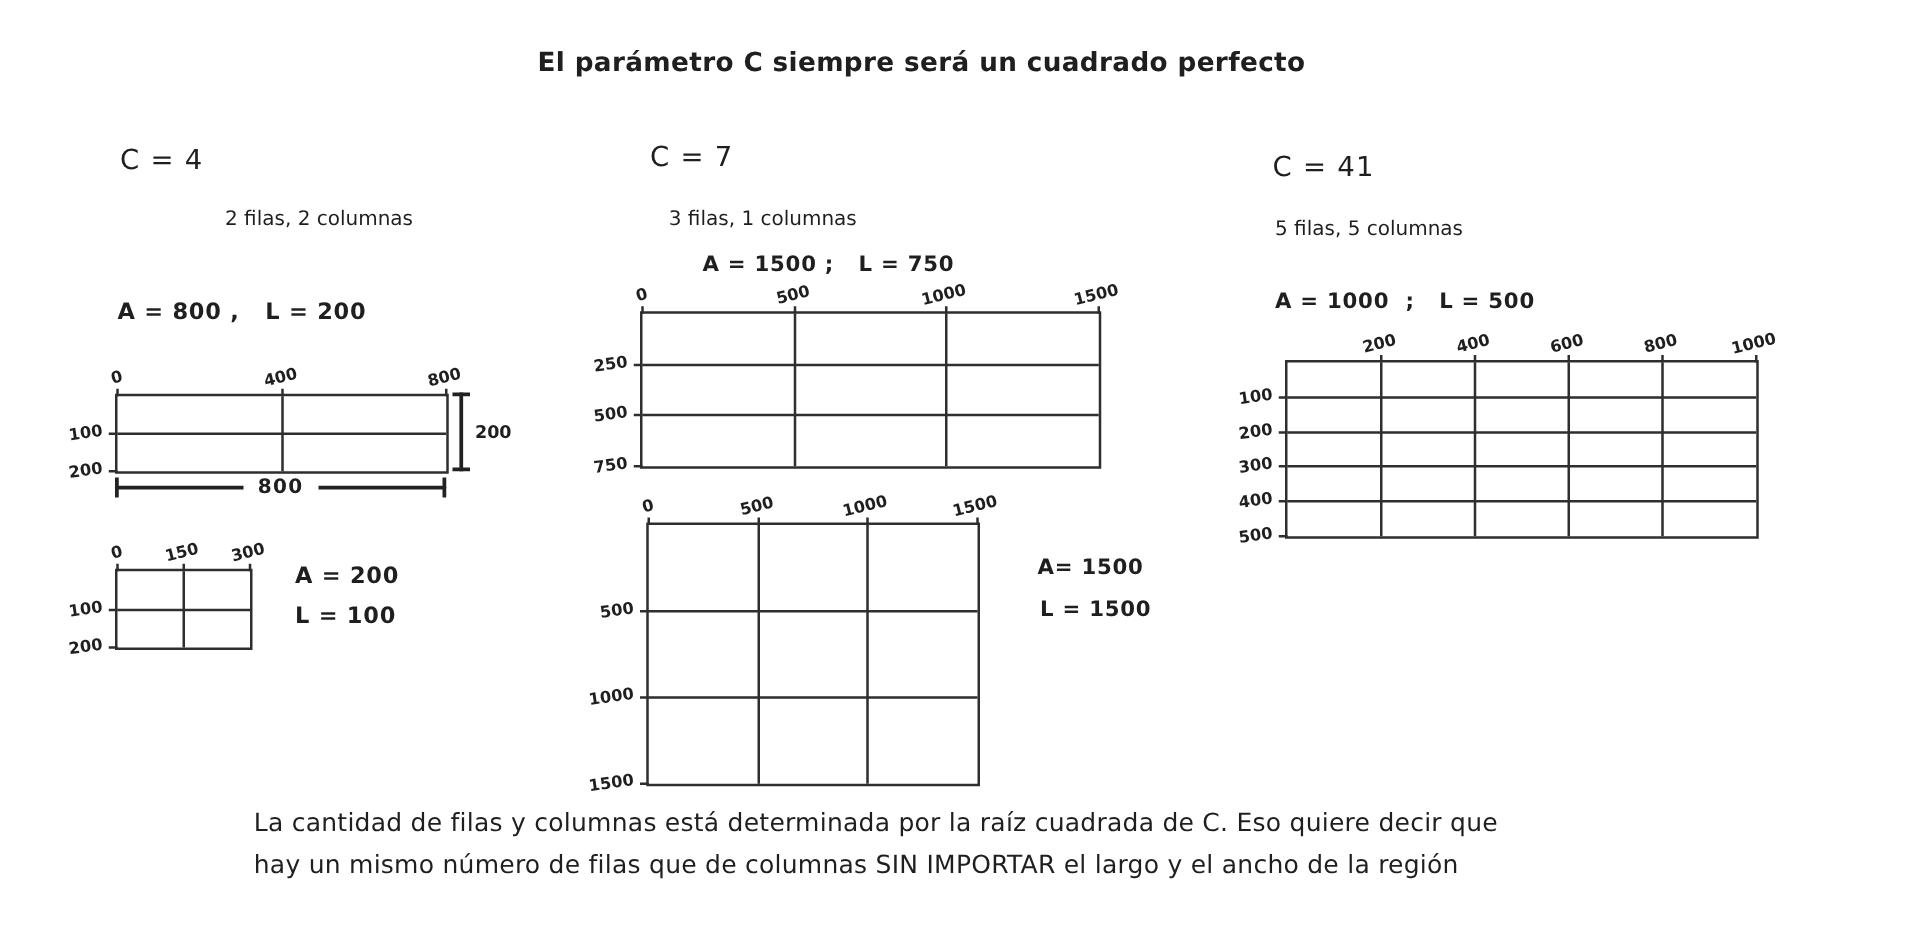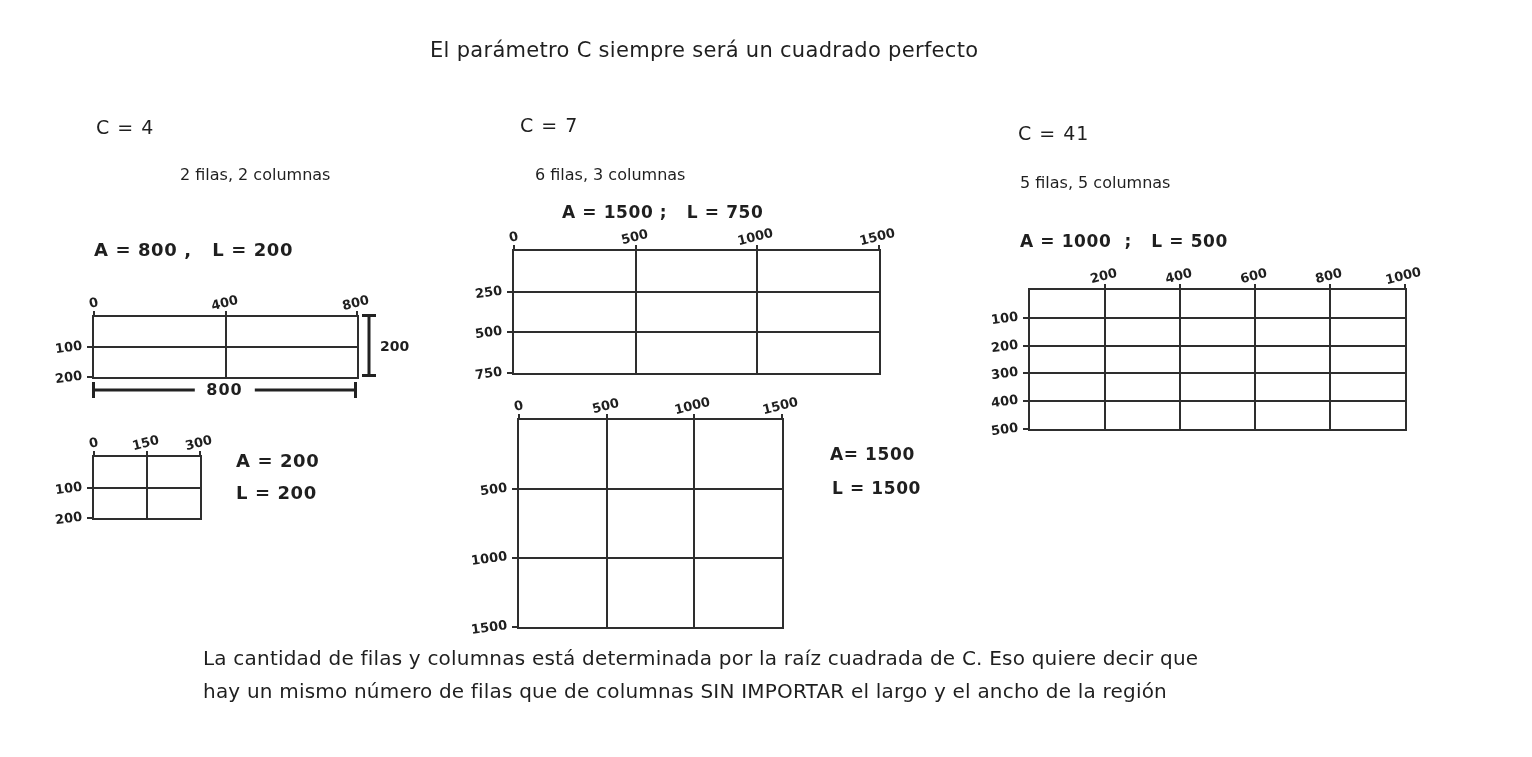--- a/index.html
+++ b/index.html
@@ -1,20 +1,20 @@
 <!DOCTYPE html>
 <html><head>
 <meta charset="utf-8">
 <style>
   html,body{margin:0;padding:0;background:#ffffff;}
   .page{position:relative;width:1532px;height:757px;background:#ffffff;
         font-family:"DejaVu Sans",sans-serif;color:#1f1f1f;overflow:hidden;}
   .txt{position:absolute;white-space:pre;}
   .title{font-size:21px;letter-spacing:.3px;}
-  .c-label{font-size:19px;letter-spacing:1px;}
+  .c-label{font-size:22px;letter-spacing:1px;}
   .dims{font-size:16px;}
   .params{font-size:18px;font-weight:700;letter-spacing:.6px;}
   .footer-line{font-size:20px;letter-spacing:.2px;}
 
   .grid{position:absolute;border:2px solid #2e2e2e;}
   .vline{position:absolute;top:0;bottom:0;width:2px;background:#2e2e2e;transform:translateX(-1px);}
   .hline{position:absolute;left:0;right:0;height:2px;background:#2e2e2e;transform:translateY(-1px);}
   .xtm{position:absolute;bottom:100%;width:2px;height:6px;background:#2e2e2e;transform:translateX(-1px);}
   .ytm{position:absolute;right:100%;width:7px;height:2px;background:#2e2e2e;transform:translateY(-1px);}
   .xtick{position:absolute;bottom:calc(100% + 7px);transform:translateX(-55%) rotate(-14deg);
@@ -33,21 +33,21 @@
   .bracket-v .bcap{position:absolute;left:0;right:0;height:3px;background:#222;}
   .bcap-t{top:0;} .bcap-b{bottom:0;}
   .bracket-v .blabel{position:absolute;left:calc(100% + 4px);top:50%;transform:translateY(-50%);
         background:#fff;padding:2px 0;font-size:14px;font-weight:700;}
 </style>
 </head>
 <body>
 
 <div class="page">
 
-  <div class="txt title" style="left:430px;top:38px;">El parámetro C siempre será un cuadrado perfecto</div>
+  <div class="txt title" style="left:430px;top:38px;font-weight:bold;">El parámetro C siempre será un cuadrado perfecto</div>
 
   <div class="txt c-label" style="left:96px;top:116px;">C = 4</div>
   <div class="txt dims" style="left:136px;top:165px;margin-left:44px;">2 filas, 2 columnas</div>
   <div class="txt params" style="left:94px;top:239px;">A = 800 ,   L = 200</div>
 
   <div class="grid" style="left:92px;top:315px;width:263px;height:60px;">
       <div class="vline" style="left: 50%;"></div>
       <div class="hline" style="top: 50%;"></div>
       <div class="xtm" style="left: 0%;"></div>
       <span class="xtick" style="left: 0%;">0</span>
@@ -83,24 +83,24 @@
       <div class="xtm" style="left: 50%;"></div>
       <span class="xtick" style="left: 50%;">150</span>
       <div class="xtm" style="left: 100%;"></div>
       <span class="xtick" style="left: 100%;">300</span>
       <div class="ytm" style="top: 50%;"></div>
       <span class="ytick" style="top: 50%;">100</span>
       <div class="ytm" style="top: 100%;"></div>
       <span class="ytick" style="top: 100%;">200</span>
     </div>
   <div class="txt params" style="left:236px;top:450px;">A = 200</div>
-  <div class="txt params" style="left:236px;top:482px;">L = 200</div>
+  <div class="txt params" style="left:236px;top:482px;">L = 100</div>
 
   <div class="txt c-label" style="left:520px;top:114px;">C = 7</div>
-  <div class="txt dims" style="left:535px;top:165px;">6 filas, 3 columnas</div>
+  <div class="txt dims" style="left:535px;top:165px;">3 filas, 1 columnas</div>
   <div class="txt params" style="left:562px;top:202px;font-size:17px;">A = 1500 ;   L = 750</div>
 
   <div class="grid" style="left:512px;top:249px;width:365px;height:122px;">
       <div class="vline" style="left: 33.3333%;"></div>
       <div class="vline" style="left: 66.6667%;"></div>
       <div class="hline" style="top: 33.3333%;"></div>
       <div class="hline" style="top: 66.6667%;"></div>
       <div class="xtm" style="left: 0%;"></div>
       <span class="xtick" style="left: 0%;">0</span>
       <div class="xtm" style="left: 33.33%;"></div>

